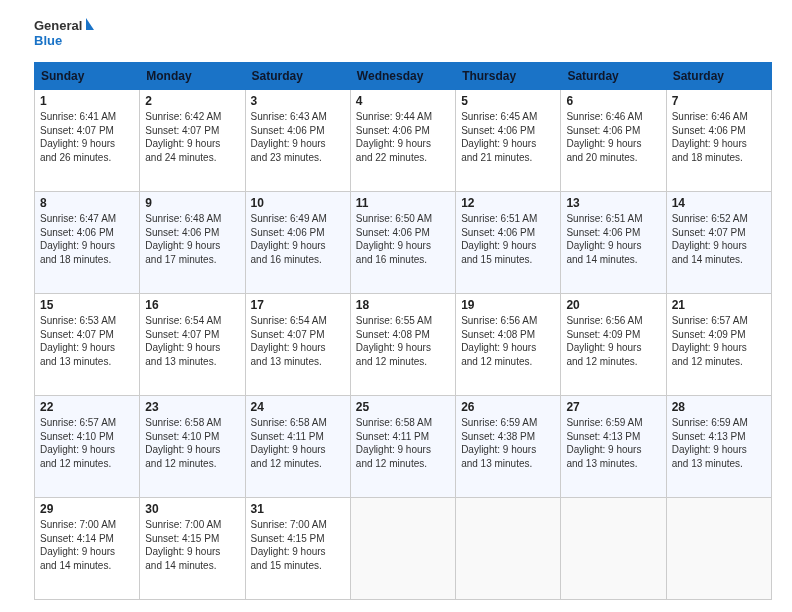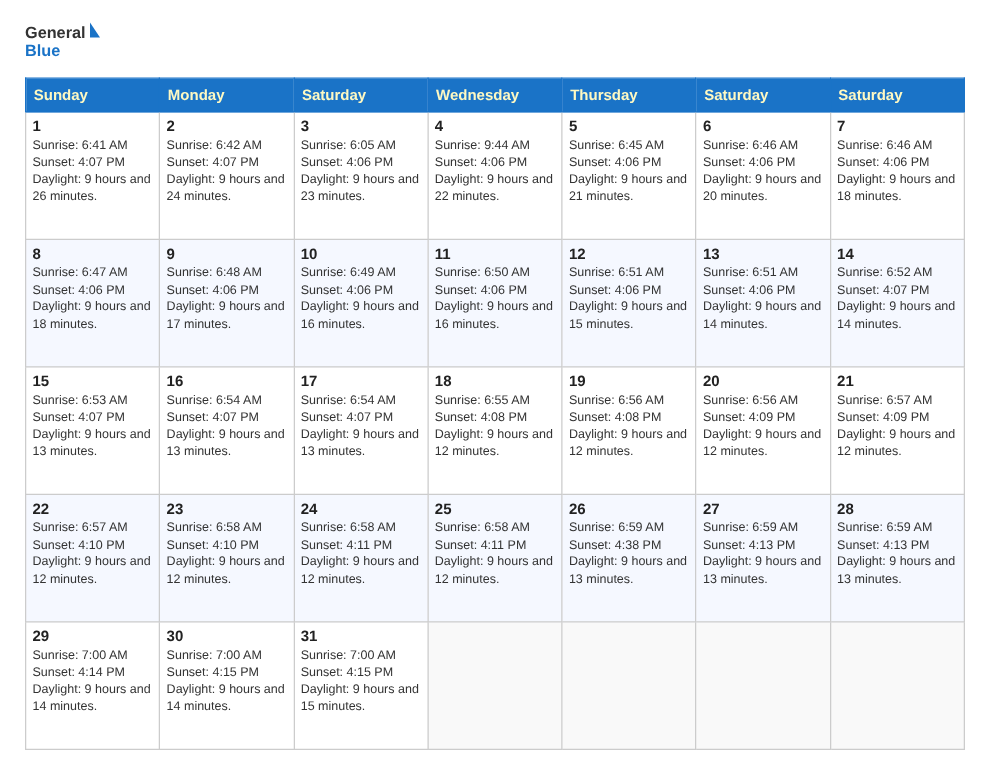--- a/index.html
+++ b/index.html
@@ -6,21 +6,21 @@
     body {
       font-family: Arial, sans-serif;
       background: #fff;
       width: 792px;
       height: 612px;
       overflow: hidden;
     }
     .page {
       width: 792px;
       height: 612px;
-      padding: 16px 20px 12px 20px;
+      padding: 16px 20px 12px 34px;
       display: flex;
       flex-direction: column;
       justify-content: space-between;
     }
     .header {
       display: flex;
       justify-content: space-between;
       align-items: flex-start;
       margin-bottom: 10px;
     }
@@ -44,21 +44,21 @@
       margin-top: 2px;
     }
     .calendar {
       flex: 1;
       border-collapse: collapse;
       width: 100%;
       font-size: 10.5px;
     }
     .calendar th {
       background: #1a73c7;
-      color: #fef9c3;
+      color: #0f172a;
       text-align: left;
       padding: 6px 6px;
       font-size: 12px;
       font-weight: bold;
       border: 1px solid #1a73c7;
     }
     .calendar td {
       vertical-align: top;
       border: 1px solid #ccc;
       padding: 4px 5px;
@@ -132,21 +132,21 @@
           <span class="day-num">2</span>
           <div class="day-info">
             <span>Sunrise: 6:42 AM</span><br>
             <span>Sunset: 4:07 PM</span><br>
             <span>Daylight: 9 hours and 24 minutes.</span>
           </div>
         </td>
           <td>
           <span class="day-num">3</span>
           <div class="day-info">
-            <span>Sunrise: 6:05 AM</span><br>
+            <span>Sunrise: 6:43 AM</span><br>
             <span>Sunset: 4:06 PM</span><br>
             <span>Daylight: 9 hours and 23 minutes.</span>
           </div>
         </td>
           <td>
           <span class="day-num">4</span>
           <div class="day-info">
             <span>Sunrise: 9:44 AM</span><br>
             <span>Sunset: 4:06 PM</span><br>
             <span>Daylight: 9 hours and 22 minutes.</span>

